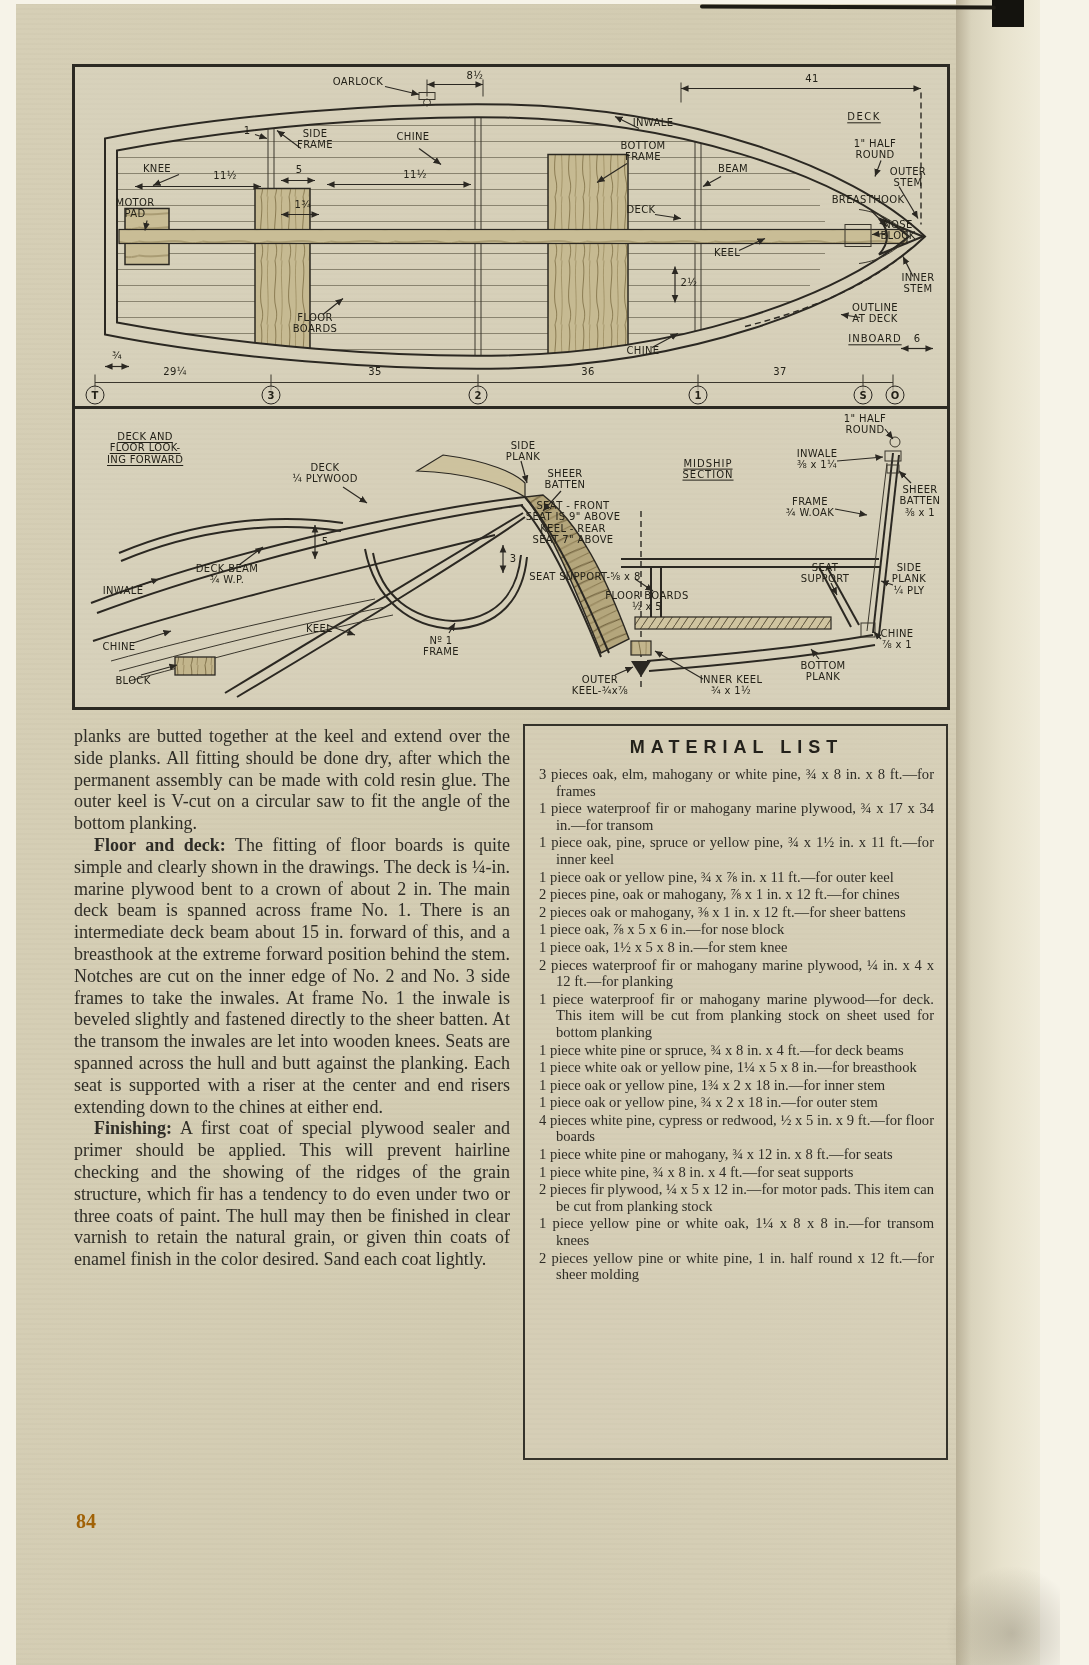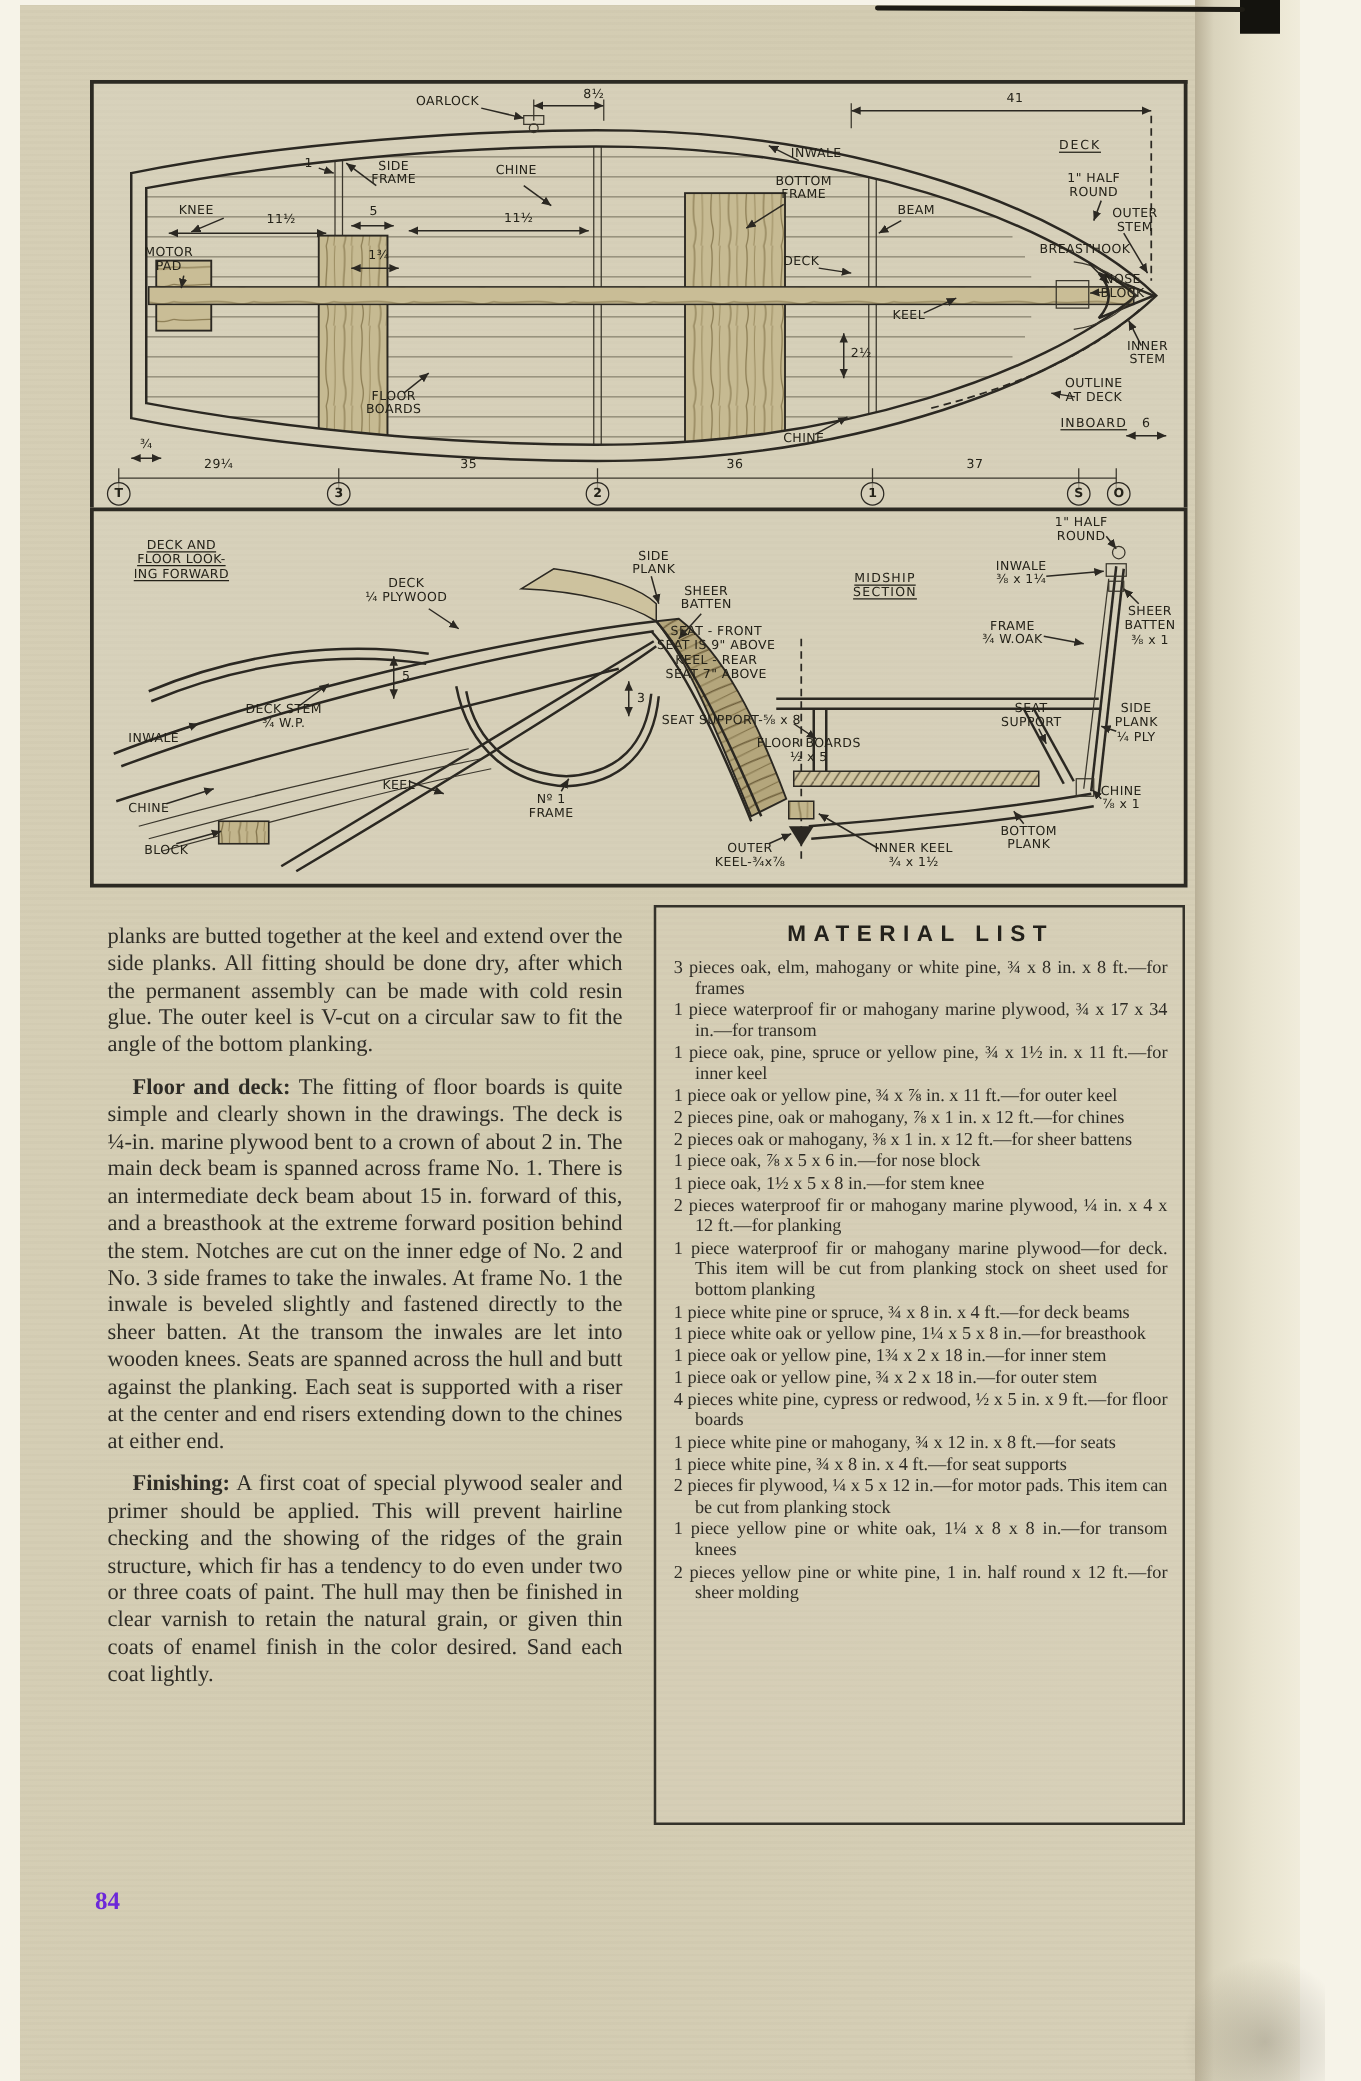--- a/index.html
+++ b/index.html
@@ -46,40 +46,40 @@
     border-radius:50%;display:flex;align-items:center;justify-content:center;
     font-family:"DejaVu Sans",sans-serif;font-size:10px;font-weight:600;color:#242219;z-index:3;
     background:rgba(214,207,187,.6);
   }
 
   
   .col-left{
     position:absolute;left:74px;top:726px;width:436px;
     font-size:18px;line-height:21.8px;text-align:justify;color:#2e2c26;
   }
-  .col-left p{margin:12px;}
+  .col-left p{margin:0;}
   .col-left p.ind{text-indent:20px;}
   .lead{font-weight:bold;}
 
   
   .ml-box{
     position:absolute;left:523px;top:724px;width:425px;box-sizing:border-box;
     border:2px solid #35332b;padding:9px 12px 10px 14px;min-height:736px;
     color:#2e2c26;background:rgba(218,212,192,.25);
   }
   .ml-title{
     text-align:center;font-family:"Liberation Sans",sans-serif;font-weight:bold;
     font-size:18px;letter-spacing:6px;color:#23211b;margin:2px 0 8px 0;
   }
   .ml-item{
     font-size:14.6px;line-height:16.6px;text-align:justify;
     padding-left:17px;text-indent:-17px;margin-bottom:1px;
   }
 
-  .page-num{position:absolute;left:76px;top:1510px;font-size:20px;font-weight:bold;color:#6d28d9;}
+  .page-num{position:absolute;left:76px;top:1510px;font-size:20px;font-weight:bold;color:#a16207;}
 
   
   .ln{stroke:#2b2822;stroke-width:2;fill:none;}
   .thin{stroke:#3a362c;stroke-width:1;fill:none;}
   .faint{stroke:#55503f;stroke-width:.8;fill:none;opacity:.75;}
   .dim{stroke:#2b2822;stroke-width:1.2;fill:none;marker-start:url(#arrP);marker-end:url(#arrP);}
   .dim2{stroke:#2b2822;stroke-width:1.2;fill:none;marker-start:url(#arrS);marker-end:url(#arrS);}
   .leader{stroke:#2b2822;stroke-width:1.2;fill:none;marker-end:url(#arrP);}
   .leader2{stroke:#2b2822;stroke-width:1.2;fill:none;marker-end:url(#arrS);}
   .dash{stroke:#2b2822;stroke-width:1.4;fill:none;stroke-dasharray:6 4;}
@@ -349,21 +349,21 @@
 FLOOR LOOK-
 ING FORWARD</div>
   <div class="lbl" style="left:250px;top:64px">DECK
 ¼ PLYWOOD</div>
   <div class="lbl" style="left:448px;top:42px">SIDE
 PLANK</div>
   <div class="lbl" style="left:490px;top:70px">SHEER
 BATTEN</div>
   <div class="lbl" style="left:250px;top:133px">5</div>
   <div class="lbl" style="left:438px;top:150px">3</div>
-  <div class="lbl" style="left:152px;top:165px">DECK STEM
+  <div class="lbl" style="left:152px;top:165px">DECK BEAM
 ¾ W.P.</div>
   <div class="lbl" style="left:48px;top:182px">INWALE</div>
   <div class="lbl" style="left:244px;top:220px">KEEL</div>
   <div class="lbl" style="left:366px;top:237px">Nº 1
 FRAME</div>
   <div class="lbl" style="left:44px;top:238px">CHINE</div>
   <div class="lbl" style="left:58px;top:272px">BLOCK</div>
   <div class="lbl u" style="left:633px;top:60px;letter-spacing:1px">MIDSHIP
 SECTION</div>
   <div class="lbl" style="left:790px;top:15px">1" HALF ROUND</div>

